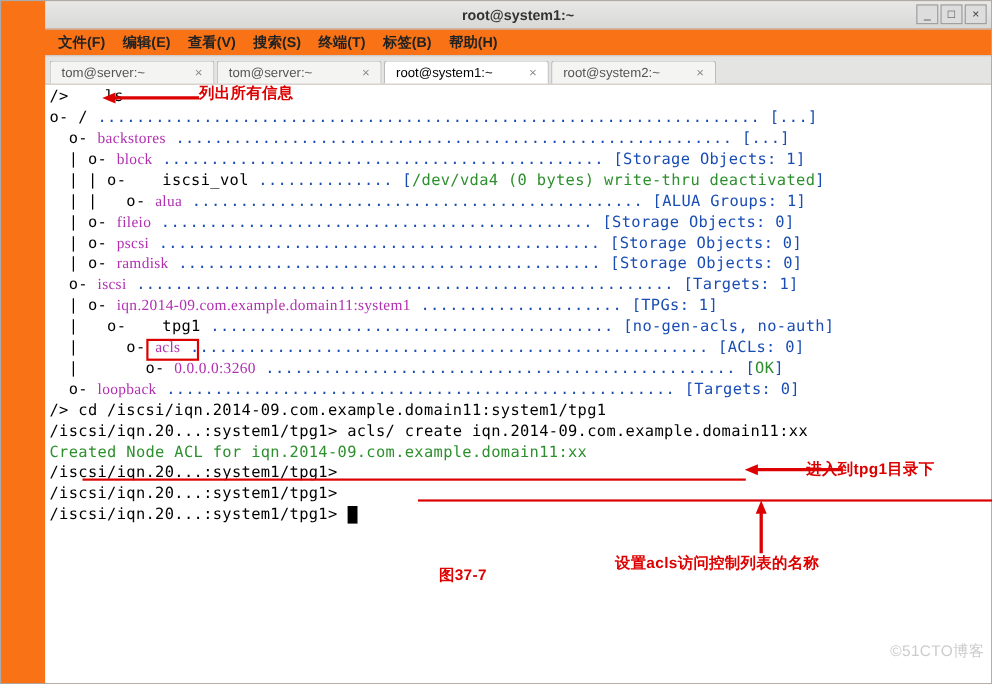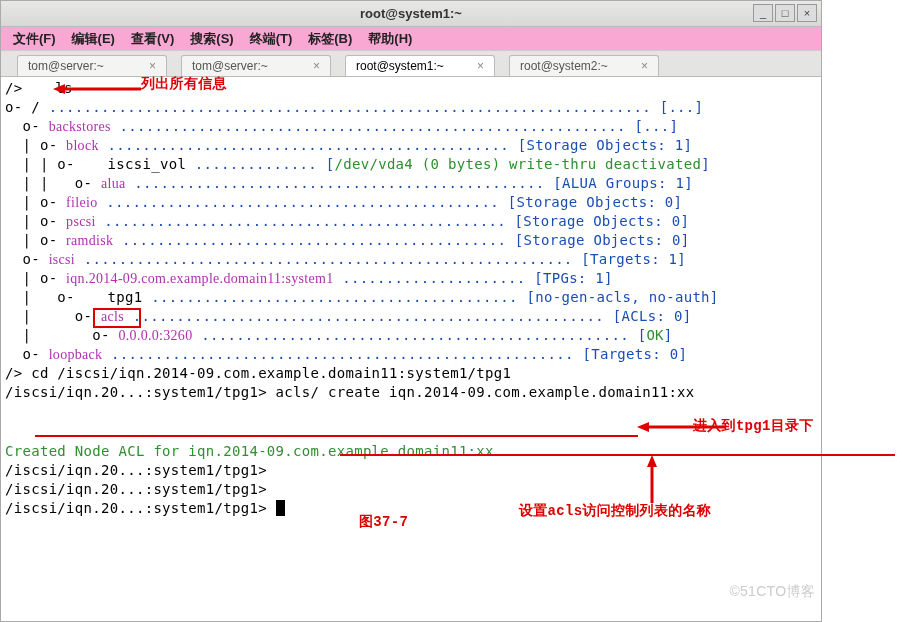--- a/index.html
+++ b/index.html
@@ -1,31 +1,31 @@
 <!DOCTYPE html>
 <html><head>
 <meta charset="utf-8">
 <style>
 * { margin:0; padding:0; box-sizing:border-box; }
 body { font-family:sans-serif; font-size:13px; background:#fff; width:902px; height:622px; overflow:hidden; }
-.window { background:#f9a8d4; border:1px solid #aaa; width:822px; height:622px; display:flex; flex-direction:column; }
+.window { background:#f97316; border:1px solid #aaa; width:902px; height:622px; display:flex; flex-direction:column;padding-left:40px; }
 .titlebar { background:linear-gradient(#e8e8e6,#d8d8d6); height:26px; display:flex; align-items:center; justify-content:center; position:relative; border-bottom:1px solid #bbb; }
 .titlebar .title { font-weight:bold; color:#333; }
 .win-btns { position:absolute; right:4px; top:3px; display:flex; gap:2px; }
 .win-btn { width:20px; height:18px; background:#ddd; border:1px solid #999; font-size:11px; display:flex; align-items:center; justify-content:center; color:#444; cursor:pointer; }
 .menubar { height:24px; display:flex; align-items:center; padding:0 6px; gap:4px; border-bottom:1px solid #ccc;font-weight:bold; }
 .menu-item { padding:2px 6px; color:#222; cursor:pointer; font-size:13px; }
 .tabbar { height:26px; display:flex; align-items:flex-end; padding:0 4px; background:#e4e4e2; border-bottom:1px solid #bbb; }
-.tab { background:#f4f4f2; border:1px solid #bbb; border-bottom:none; padding:3px 10px 3px 10px; margin-right:2px; border-radius:3px 3px 0 0; display:flex; align-items:center; gap:8px; color:#555; cursor:pointer; font-size:12px; min-width:150px; justify-content:space-between;margin-left:12px; }
+.tab { background:#f4f4f2; border:1px solid #bbb; border-bottom:none; padding:3px 10px 3px 10px; margin-right:2px; border-radius:3px 3px 0 0; display:flex; align-items:center; gap:8px; color:#555; cursor:pointer; font-size:12px; min-width:150px; justify-content:space-between; }
 .tab.active { background:#fff; color:#000; }
 .tab .tclose { color:#888; cursor:pointer; }
 .terminal { flex:1; background:#fff; color:#000; font-family:"DejaVu Sans Mono",Consolas,monospace; font-size:14px; line-height:19px; padding:2px 4px; position:relative; letter-spacing:0.3px; }
 .line { white-space:pre; }
-.blue{color:#1a4db3;} .magenta{color:#b030b0;font-family:Liberation Serif, serif;} .green{color:#2d8f2d;margin-top:40px;} .black{color:#000;margin-left:24px;}
-.anno{position:absolute;color:#d00;font-weight:bold;font-family:Liberation Mono, monospace;font-size:14px;pointer-events:none;}
+.blue{color:#1a4db3;} .magenta{color:#b030b0;font-family:Liberation Serif, serif;} .green{color:#2d8f2d;} .black{color:#000;margin-left:24px;}
+.anno{position:absolute;color:#d00;font-weight:bold;font-family:Liberation Sans, sans-serif;font-size:14px;pointer-events:none;}
 .box-red{border:2px solid #d00;position:absolute;pointer-events:none;}
 .arrow{position:absolute;pointer-events:none;}
 .ul-red{position:absolute;height:2px;background:#d00;pointer-events:none;}
 .cursor-block{display:inline-block;width:9px;height:16px;background:#000;vertical-align:text-bottom;}
 .watermark{position:absolute;right:6px;bottom:20px;color:#ccc;font-size:14px;font-family:sans-serif;}
 </style>
 </head>
 <body>
 
 <div class="window">

